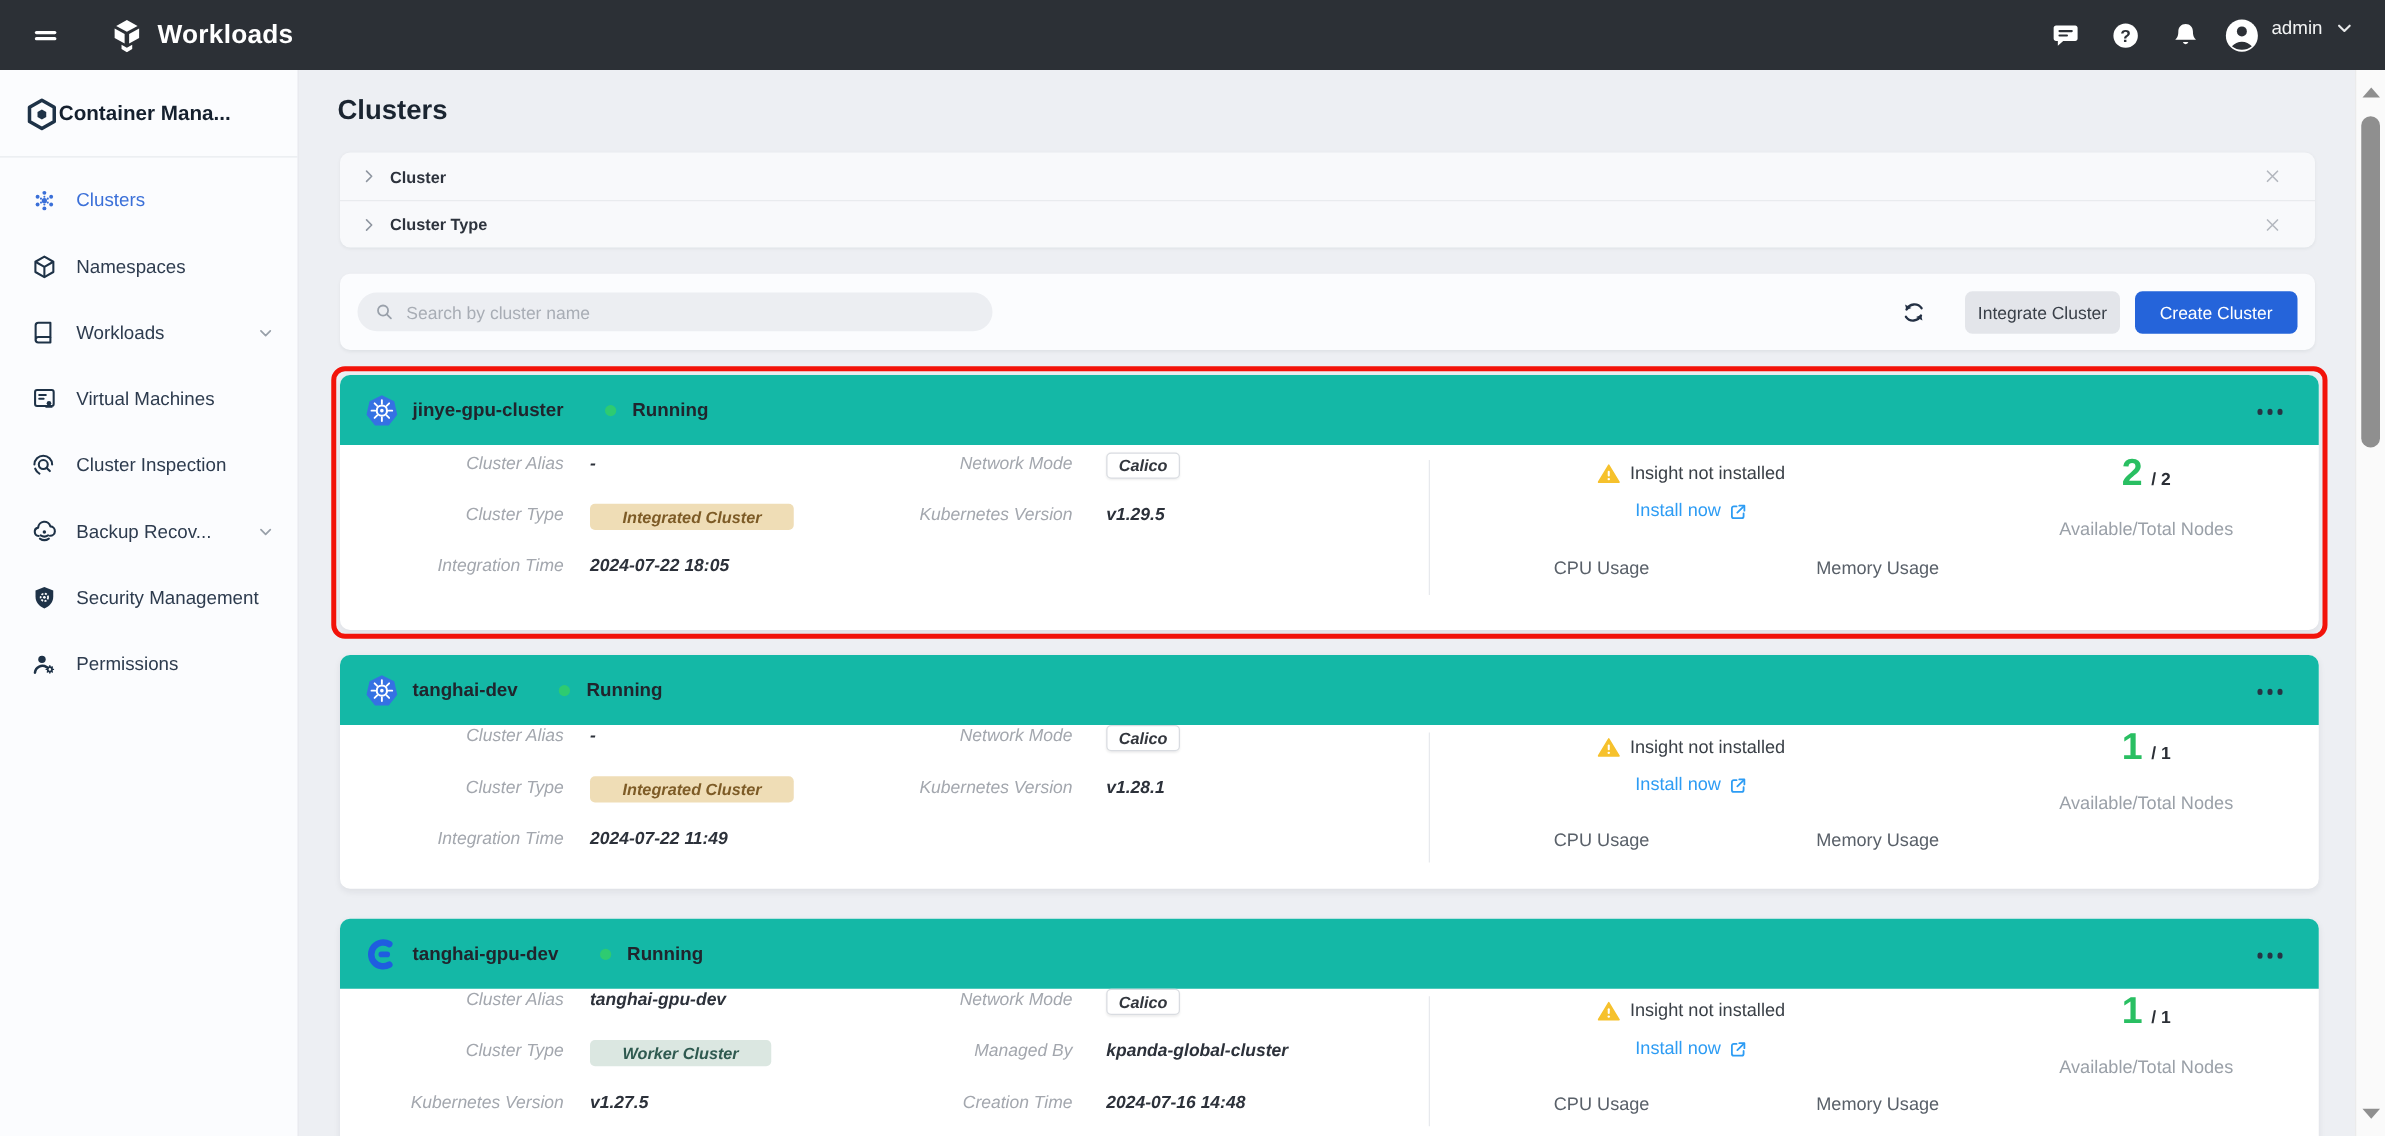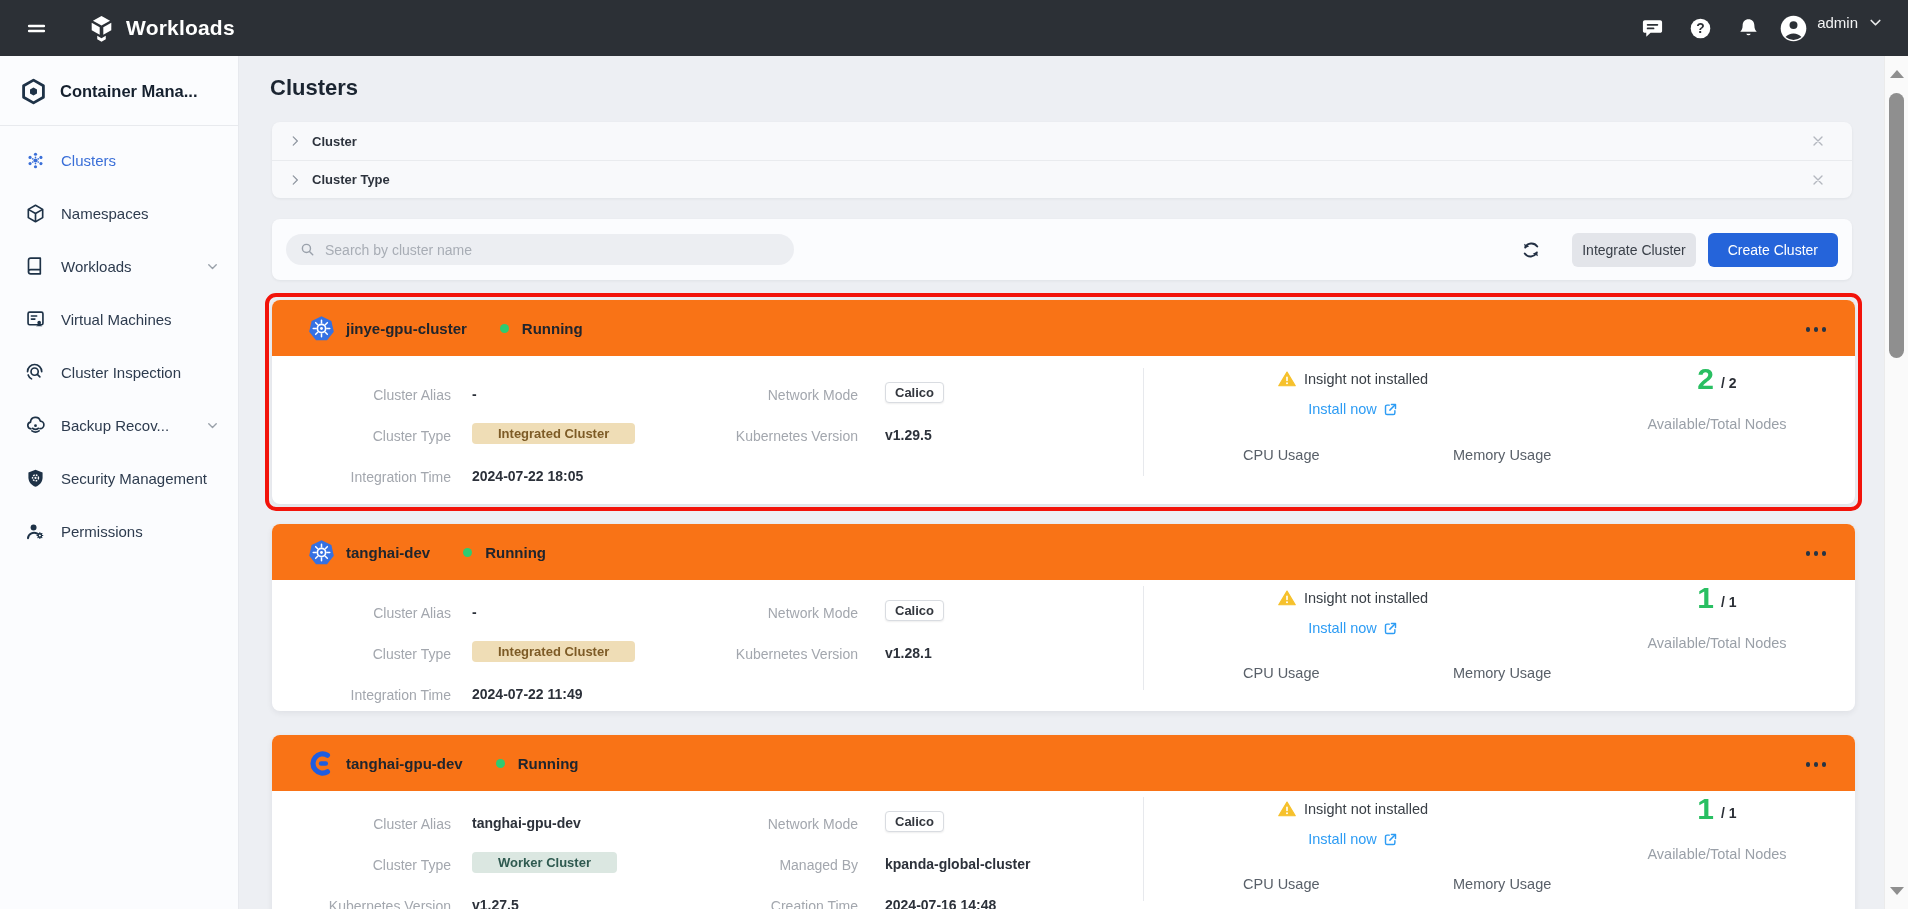--- a/index.html
+++ b/index.html
@@ -12,21 +12,21 @@
   .hamburger { margin-left:16px; width:40px; height:40px; display:flex; align-items:center; justify-content:center; cursor:pointer; }
   .brand { display:flex; align-items:center; gap:11px; margin-left:32px; }
   .brand-text { color:#ffffff; font-size:21px; font-weight:700; letter-spacing:.2px; }
   .top-right { margin-left:auto; margin-right:24px; display:flex; align-items:center; gap:14px; }
   .top-icon { width:34px; height:34px; display:flex; align-items:center; justify-content:center; cursor:pointer; }
   .admin-wrap { display:flex; align-items:flex-start; gap:9px; cursor:pointer; }
   .admin-name { color:#f2f3f4; font-size:15px; font-weight:500; }
 
   
   .sidebar { position:absolute; top:56px; left:0; width:238px; height:853px; background:#fbfcfe; box-shadow:1px 0 0 #e7e9ee; z-index:20; }
-  .product { display:flex; align-items:center; gap:13px; padding:22px 14px 20px 20px; }
+  .product { display:flex; align-items:center; padding:22px 14px 20px 20px; }
   .product-title { font-size:16.5px; font-weight:700; color:#15202e; white-space:nowrap; overflow:hidden; }
   .side-sep { height:1px; background:#e8eaee; margin:0 0 8px 0; }
   .nav-item { height:53px; display:flex; align-items:center; padding:0 18px 0 24px; font-size:15px; color:#2d3b4e; cursor:pointer; }
   .nav-item .icn { width:22px; display:flex; justify-content:center; }
   .nav-label { margin-left:15px; white-space:nowrap; }
   .nav-item.active { color:#3a6fd8; }
   .nav-chev { margin-left:auto; display:flex; }
 
   
   .main { position:absolute; left:238px; top:56px; width:1646px; height:853px; overflow:hidden; }
@@ -47,32 +47,32 @@
   .btn { height:34px; display:flex; align-items:center; justify-content:center; border-radius:6px; font-size:14px; cursor:pointer; border:none; font-family:"Liberation Sans",sans-serif; }
   .btn-gray { background:#e3e5ea; color:#3a4049; padding:0 10px; margin-left:23px; }
   .btn-blue { background:#2564da; color:#ffffff; padding:0 20px; margin-left:12px; }
 
   
   .card { position:absolute; left:34px; width:1583px; background:#ffffff; border-radius:8px; box-shadow:0 2px 6px rgba(25,31,40,.07); }
   .card1 { top:244px; height:204px; }
   .card2 { top:468px; height:187px; }
   .card3 { top:679px; height:187px; }
   .highlight { position:absolute; left:-7px; top:-7px; right:-7px; bottom:-7px; border:4px solid #f2130a; border-radius:11px; pointer-events:none; z-index:6; }
-  .card-head { height:56px; display:flex; align-items:center; padding-left:36px; background:#f97316; border-radius:8px 8px 0 0; position:relative; }
+  .card-head { height:56px; display:flex; align-items:center; padding-left:20px; background:#14b8a6; border-radius:8px 8px 0 0; position:relative; }
   .c-name { margin-left:11px; font-size:15px; font-weight:700; color:#20252d; cursor:pointer; }
   .c-dot { width:9px; height:9px; border-radius:50%; background:#2ecb71; margin-left:33px; }
   .c-status { margin-left:13px; font-size:15px; font-weight:700; color:#20252d; }
   .kebab { position:absolute; right:26px; top:24px; display:flex; gap:3.5px; cursor:pointer; padding:3px; }
   .kebab span { width:4.5px; height:4.5px; border-radius:50%; background:#273444; }
   .card-body { position:relative; height:calc(100% - 56px); }
   .dcol { position:absolute; top:6px; }
   .compact .dcol { top:0; }
   .dcol-a { left:0; }
   .dcol-b { left:420px; }
-  .drow { height:41px; display:flex; align-items:flex-end; }
+  .drow { height:41px; display:flex; align-items:flex-start;font-style:italic; }
   .dcol-a .field-label { width:179px; text-align:right; }
   .dcol-b .field-label { width:166px; text-align:right; }
   .field-label { font-size:14px; color:#a3a7ae; }
   .dcol-a .fv { margin-left:21px; }
   .dcol-b .fv { margin-left:27px; }
   .field-value { font-size:14px; font-weight:600; color:#2c313a; }
   .badge { font-size:13px; font-weight:700; padding:3px 26px; border-radius:4px; display:inline-block; }
   .badge-tan { background:#efddb6; color:#7d5b26; }
   .badge-teal { background:#dbe7e1; color:#2f5a50; }
   .badge-outline { background:#ffffff; color:#33373e; border:1px solid #d9dce1; box-shadow:0 1px 2px rgba(0,0,0,.07); padding:2px 9px; }

